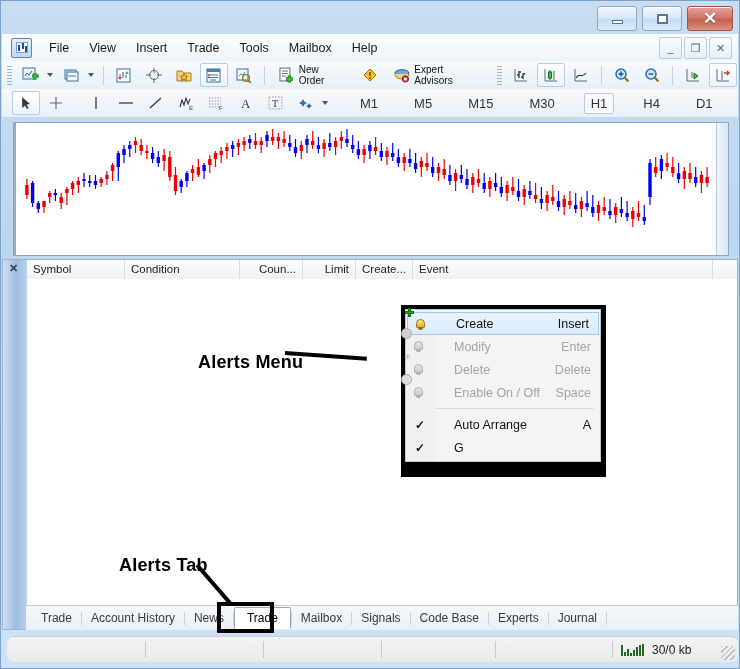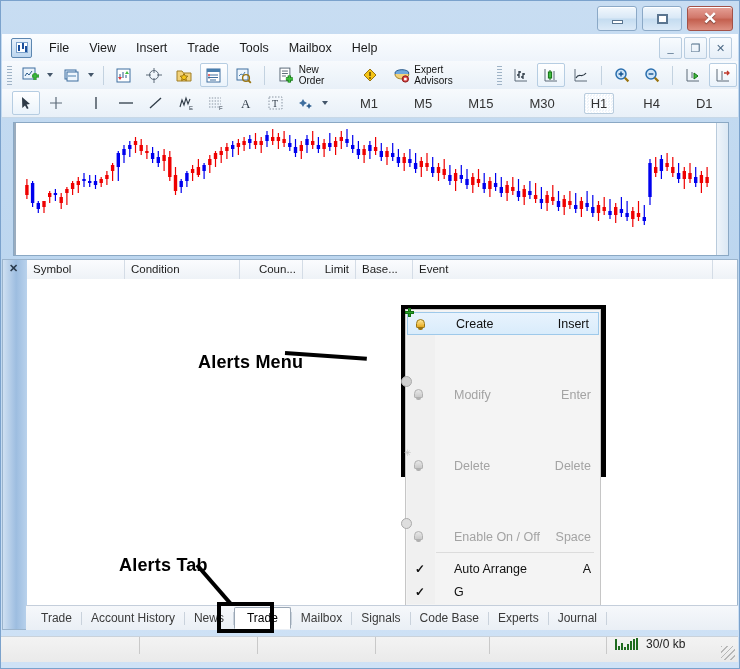--- a/index.html
+++ b/index.html
@@ -168,21 +168,21 @@
   }
   .mi{
     position:relative;height:23px;display:flex;align-items:center;
     font-size:12.5px;color:#111;padding-left:48px;padding-right:9px;
     box-sizing:border-box;
   }
   .mi.sel{
     background:linear-gradient(180deg,#e8f3fd,#d9ecfb);
     border:1px solid #9ec9ea;margin:0 1px;height:23px;
   }
-  .mi.dis{color:#a3a3a3;margin-top:48px;}
+  .mi.dis{color:#a3a3a3;}
   .mi .mtext{flex:1;}
   .mi .mkey{font-size:12.5px;color:#111;}
   .mi.dis .mkey{color:#a3a3a3;}
   .ctxsep{height:1px;background:#dcdcdc;margin:4px 6px 4px 30px;}
   .mi .ico{position:absolute;left:5px;top:3px;width:17px;height:17px;}
   .chk{position:absolute;left:9px;font-size:12px;color:#111;font-weight:bold;}
 
   
   .bell{position:relative;width:17px;height:17px;}
   .bell .body{
@@ -227,24 +227,24 @@
     border:1px solid #9aa7b5;border-bottom-color:#fff;
     border-radius:2px 2px 0 0;padding:3px 12px;
   }
   .tabhl{
     position:absolute;border:4px solid #000;box-sizing:border-box;
     pointer-events:none;
   }
 
   
   .statusbar{
-    position:absolute;left:0;right:1px;bottom:6px;height:25px;
+    position:absolute;left:6px;right:1px;bottom:6px;height:25px;
     background:linear-gradient(180deg,#f3f3f3,#eaeaea);
     border-top:1px solid #c9d2db;
-    display:flex;align-items:flex-start;
+    display:flex;align-items:center;border-radius:7px;
   }
   .ssep{width:1px;height:17px;background:#c9c9c9;}
   .sseg{height:17px;}
   .signal{display:flex;align-items:flex-end;gap:1px;height:13px;margin:0 8px;}
   .signal i{width:2px;background:#1f6b1f;display:block;}
   .kb{font-size:12px;color:#222;}
   .grip2{
     position:absolute;right:3px;bottom:2px;width:14px;height:14px;
     background-image:repeating-linear-gradient(135deg,#b7b7b7 0 1px,transparent 1px 4px);
   }
@@ -756,21 +756,21 @@
   <div class="terminal">
     <div class="termside">
       <div class="termclose">✕</div>
 
     </div>
     <div class="colhdr" id="col-header">
         <div class="col" style="width: 98px;">Symbol</div>
         <div class="col" style="width: 115px;">Condition</div>
         <div class="col r" style="width: 63px;">Coun...</div>
         <div class="col r" style="width: 53px;">Limit</div>
-        <div class="col" style="width: 57px;">Base...</div>
+        <div class="col" style="width: 57px;">Create...</div>
         <div class="col" style="width: 300px;">Event</div>
       </div>
     <div class="gridarea"></div>
   </div>
 
   <div class="anno" style="left:197px;top:333px;">Alerts Menu</div>
   <div class="annoline" style="left:284px;top:350px;width:82px;height:4px;transform:rotate(4deg);transform-origin:left center;"></div>
 
   <div class="anno" style="left:118px;top:536px;">Alerts Tab</div>
   <div class="annoline" style="left:196px;top:562px;width:72px;height:4px;transform:rotate(49deg);transform-origin:left center;"></div>

